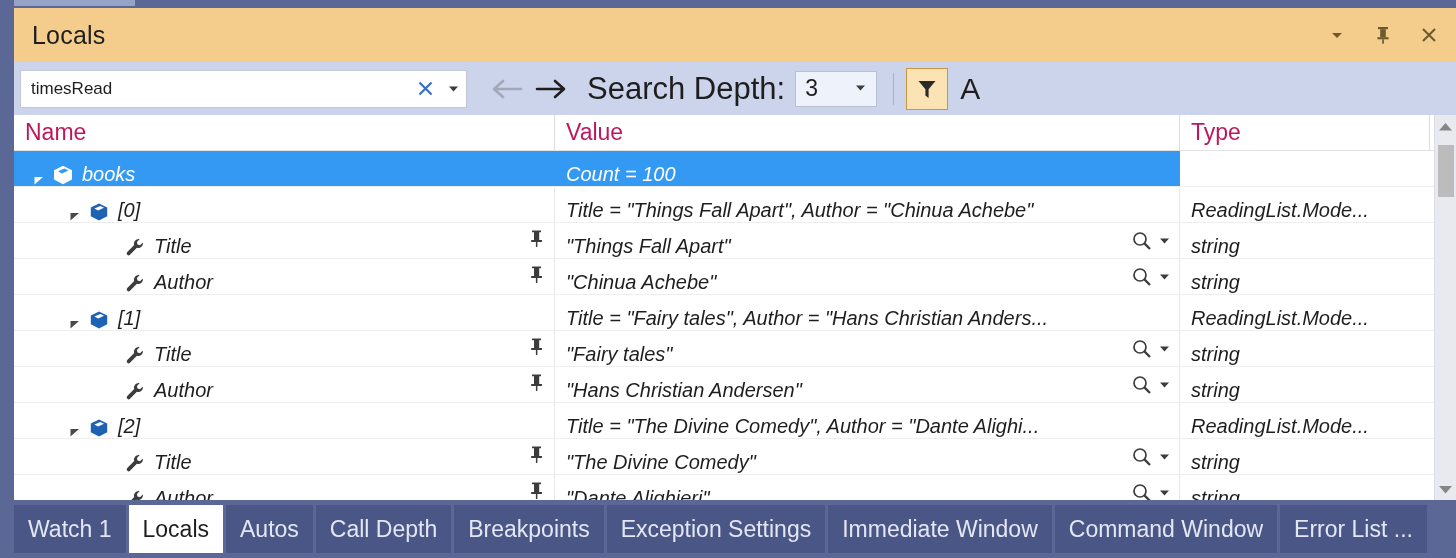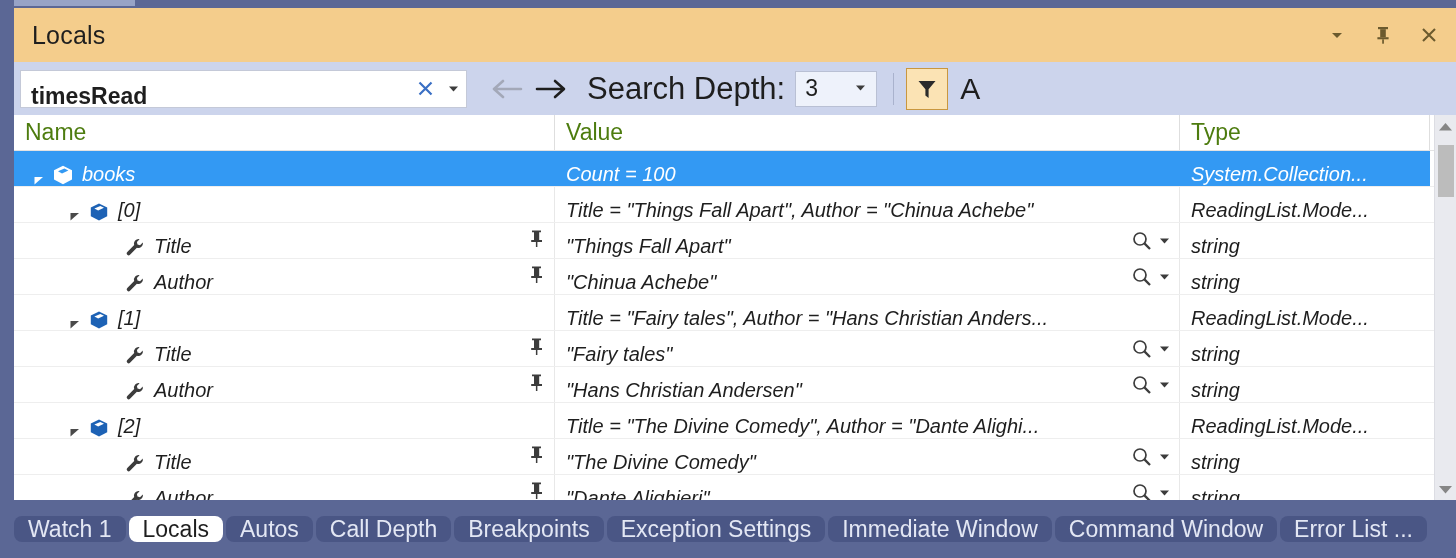--- a/index.html
+++ b/index.html
@@ -89,25 +89,24 @@
     box-sizing: border-box;
     display: flex;
     align-items: center;
   }
   #search-input {
     flex: 1;
     border: 0;
     outline: 0;
     background: transparent;
     font-family: "Liberation Sans", sans-serif;
-    font-size: 23px;
+    font-size: 17px;
     color: #1e1e1e;
-    padding: 16px 8px 0 10px;
+    padding: 0 8px 0 10px;
     height: 100%;
-    font-weight: bold;
   }
   #search-clear {
     width: 30px; height: 100%;
     display: flex; align-items: center; justify-content: center;
     cursor: pointer;
   }
   #search-dropdown {
     width: 26px; height: 100%;
     display: flex; align-items: center; justify-content: center;
     cursor: pointer;
@@ -180,21 +179,21 @@
   #grid-header {
     display: flex;
     height: 36px;
     background: #ffffff;
     border-bottom: 1px solid #e3e3e3;
     position: relative;
     box-sizing: border-box;
   }
   #grid-header .hcell {
     font-size: 23px;
-    color: #4d7c0f;
+    color: #be185d;
     display: flex;
     align-items: center;
     box-sizing: border-box;
     padding-left: 11px;
     border-right: 1px solid #dedede;
     height: 100%;
     overflow: hidden;
     white-space: nowrap;
   }
   .col-name  { width: 541px; flex: 0 0 541px; }
@@ -306,30 +305,29 @@
     width: 1456px;
     height: 58px;
     background: #5b6795;
     display: flex;
     align-items: center;
     padding-left: 14px;
     box-sizing: border-box;
     gap: 3px;
   }
   .dtab {
-    height: 26px;
+    height: 48px;
     display: flex;
     align-items: center;
     padding: 0 14px;
     font-size: 23px;
     color: #e3e7f4;
     background: #4a5685;
     cursor: pointer;
     white-space: nowrap;
-    border-radius: 8px;
   }
   .dtab.active {
     background: #ffffff;
     color: #1e1e1e;
   }
 </style>
 </head>
 <body>
 
 <div id="top-strip">
@@ -434,23 +432,20 @@
               <svg width="22" height="22" viewBox="0 0 22 22">
                 <path d="M11 1.8 L20 6.2 L20 15.6 L11 20.2 L2 15.6 L2 6.2 Z" fill="#ffffff"></path>
                 <path d="M6 7.2 L12.4 4.6 L16.4 6.6 L10 9.4 Z" fill="#3399f3"></path>
               </svg>
             </span>
             <span class="node-label">books</span>
           </div>
           <div class="cell cell-value col-value">
             <span>Count = 100</span>
           </div>
-          <div class="cell cell-type col-type">
-            <span>System.Collection...</span>
-          </div>
         </div>
         <div class="row">
           <div class="cell cell-name col-name">
             <span style="flex: 0 0 50px;"></span>
             <span class="expander">
               <svg width="12" height="12" viewBox="0 0 12 12">
                 <path d="M1.5 3 L10 3 L1.5 10.5 Z" fill="#4a4a4a"></path>
               </svg>
             </span>
             <span class="node-icon">

